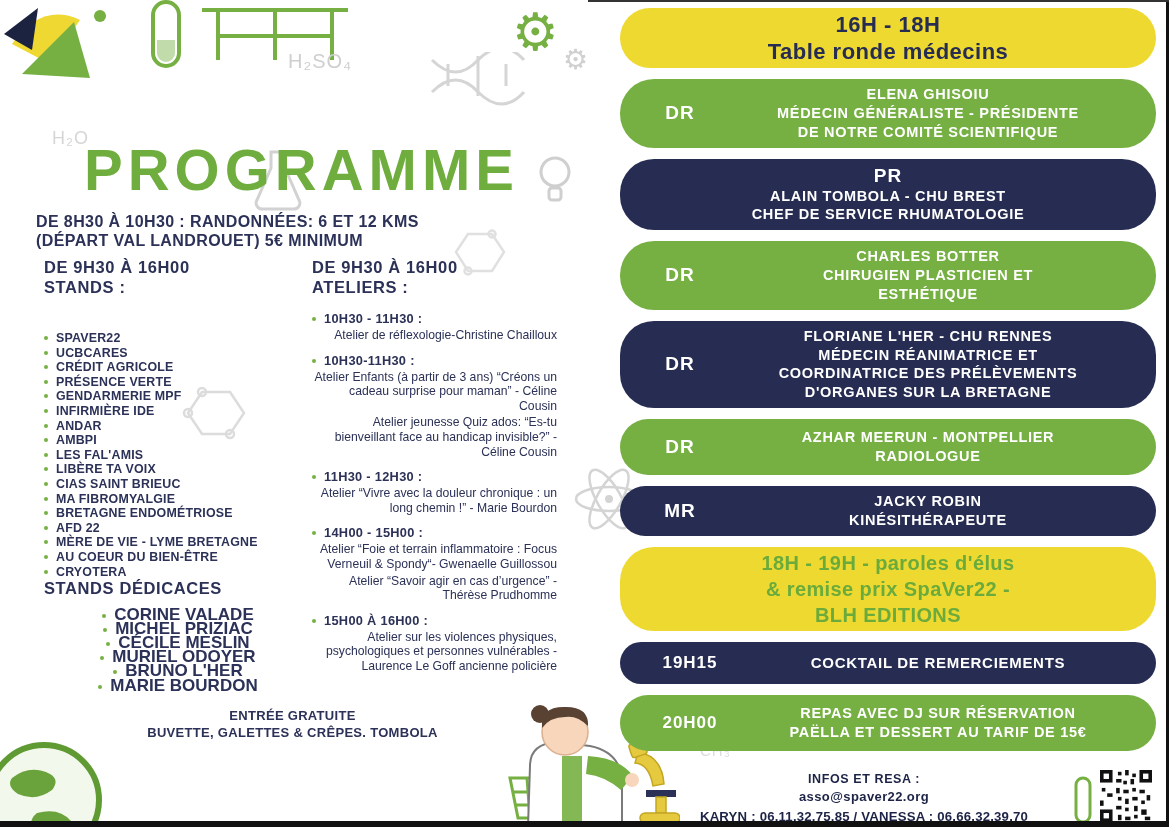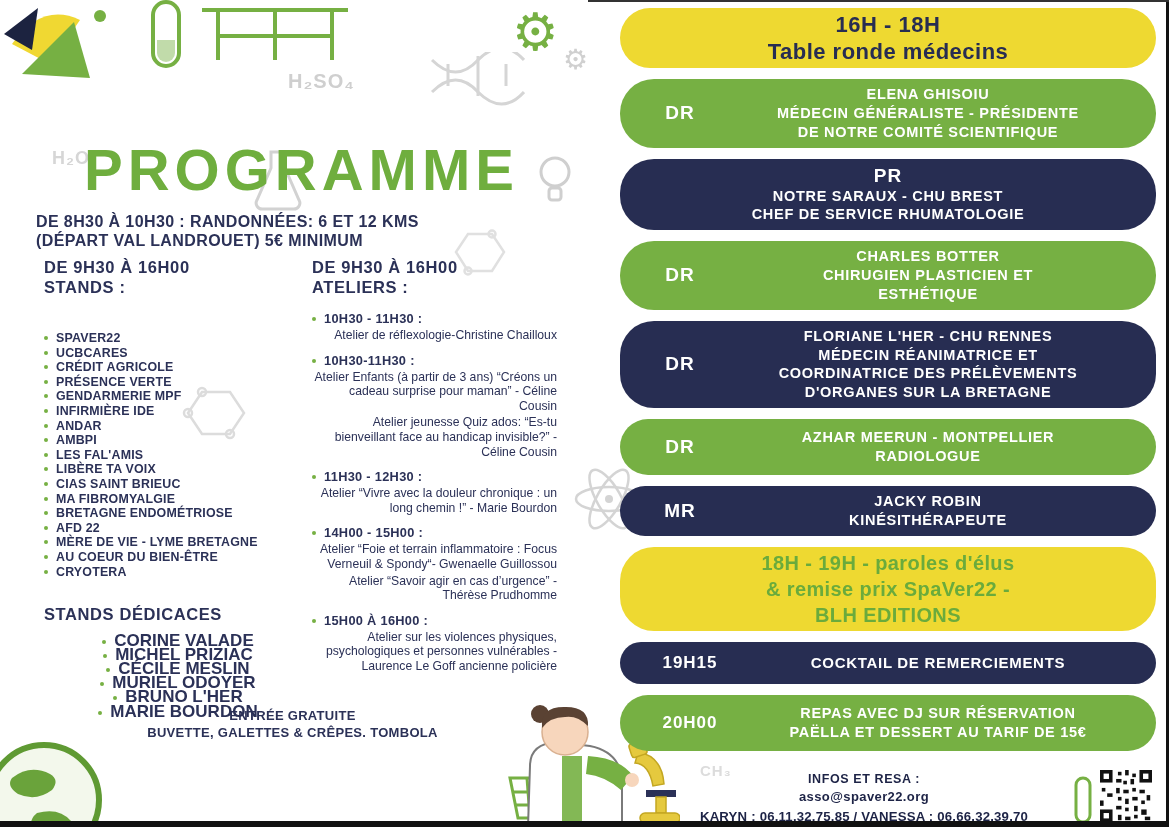--- a/index.html
+++ b/index.html
@@ -3,21 +3,21 @@
 <meta charset="utf-8">
 <style>
   * { margin:0; padding:0; box-sizing:border-box; }
   body { background:#888; font-family:"Liberation Sans", sans-serif; }
   .poster{
     position:relative; width:1169px; height:827px; background:#fff;
     overflow:hidden; margin:0 auto;
   }
   .z{ position:absolute; z-index:2; }
   .doodle{ position:absolute; z-index:1; }
-  .formula{ color:#cfcfcf; font-weight:700; letter-spacing:1px;margin-top:20px; }
+  .formula{ color:#cfcfcf; font-weight:400; letter-spacing:1px; }
 
   
   .title{
     left:84px; top:136px; font-size:58px; font-weight:800; color:#6fae3e;
     letter-spacing:5px;
   }
   .rando{
     left:36px; top:212px; color:#2b3157; font-weight:700; font-size:16px;
     line-height:19px; letter-spacing:.4px;
   }
@@ -28,21 +28,21 @@
   .stands-col{ left:44px; top:258px; width:268px; }
   .stand-list{ list-style:none; margin-top:34px; }
   .stand-list li{
     font-size:12.4px; line-height:14.6px; color:#2b3157; font-weight:600;
     letter-spacing:.2px; white-space:nowrap;
   }
   .dot{
     display:inline-block; width:4px; height:4px; border-radius:50%;
     background:#76b043; margin-right:8px; vertical-align:2px;
   }
-  .dedicaces-head{ margin-top:26px; }
+  .dedicaces-head{ }
   .ded-list{ list-style:none; margin-top:9px; }
   .ded-list li{
     font-size:17px; line-height:14.2px; color:#2b3157; font-weight:600;
     white-space:nowrap;
     text-align:center;
   }
   .ateliers-col{ left:312px; top:258px; width:245px; }
   .sessions{ margin-top:14px; }
   .session{ margin-bottom:10px; }
   .session-time{
@@ -349,21 +349,21 @@
       <span class="body">
         <span class="ln">ELENA GHISOIU</span>
         <span class="ln">MÉDECIN GÉNÉRALISTE - PRÉSIDENTE</span>
         <span class="ln">DE NOTRE COMITÉ SCIENTIFIQUE</span>
       </span>
     </div>
 
     <div class="pill navy h54">
       <span class="prefix">PR</span>
       <span class="body">
-        <span class="ln">NOTRE SARAUX - CHU BREST</span>
+        <span class="ln">ALAIN TOMBOLA - CHU BREST</span>
         <span class="ln">CHEF DE SERVICE RHUMATOLOGIE</span>
       </span>
     </div>
 
     <div class="pill green h66">
       <span class="prefix">DR</span>
       <span class="body">
         <span class="ln">CHARLES BOTTER</span>
         <span class="ln">CHIRUGIEN PLASTICIEN ET</span>
         <span class="ln">ESTHÉTIQUE</span>

